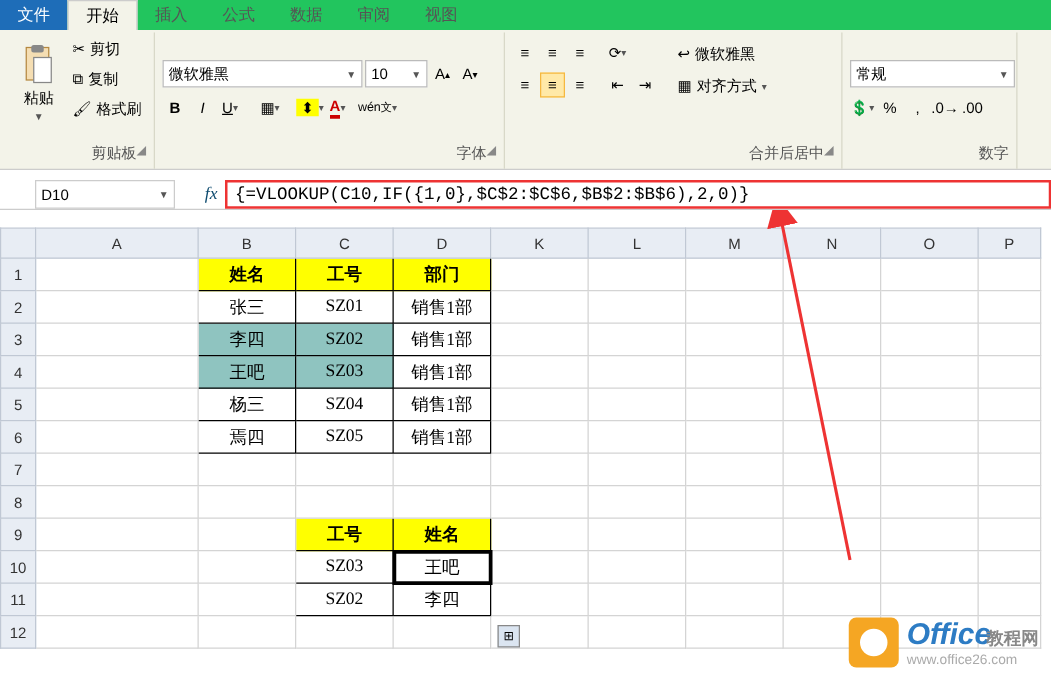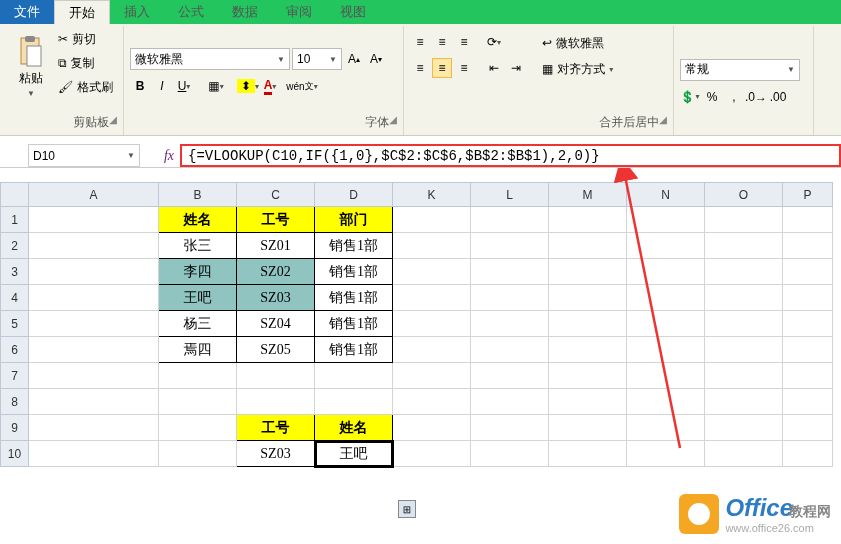--- a/index.html
+++ b/index.html
@@ -24,21 +24,21 @@
   .vstack { display: flex; flex-direction: column; gap: 2px; justify-content: center; }
   .hrow { display: flex; gap: 2px; align-items: center; }
   .combo { border: 1px solid #bbb; background: #fff; padding: 1px 4px; height: 22px; display: flex; align-items: center; justify-content: space-between; }
   .dd { font-size: 8px; color: #555; }
   .sq { width: 20px; height: 20px; border: 1px solid transparent; display: flex; align-items: center; justify-content: center; }
   .sq.active { border: 1px solid #f5b840; background: #ffe9a8; }
   
   
   .fbar { display: flex; height: 24px; border-bottom: 1px solid #ccc; align-items: stretch; margin-top: 8px; }
   .namebox { width: 112px; border: 1px solid #ccc; display: flex; align-items: center; justify-content: space-between; padding: 0 4px; margin-left: 28px; }
-  .fx { width: 40px; display: flex; align-items: center; justify-content: flex-end; padding-right: 6px; color: #701a75; font-style: italic; font-family: serif; font-size: 14px; }
+  .fx { width: 40px; display: flex; align-items: center; justify-content: flex-end; padding-right: 6px; color: #0c4a6e; font-style: italic; font-family: serif; font-size: 14px; }
   .fbox { flex: 1; border: 2px solid #e33; background: #fff; display: flex; align-items: center; padding: 0 6px; font-family: "Courier New", monospace; font-size: 14px; color: #000; }
   
   
   .grid-wrap { position: relative; margin-top: 14px; }
   table.grid { border-collapse: collapse; }
   .grid th { background: #e8edf4; border: 1px solid #c0c8d4; font-weight: normal; color: #333; }
   .grid th.rowh { width: 28px; height: 24px; }
   .grid th.colh { height: 24px; }
   .grid td { border: 1px solid #d4d4d4; height: 26px; text-align: center; font-size: 14px; font-family: SimSun, serif; }
   .yellow { background: #ffff00; border: 1.5px solid #000 !important; font-weight: bold; }
@@ -178,43 +178,44 @@
           <span>对齐方式</span>
             <span class="dd">▾</span>
         </div>
       </div>
     </div>
     <div class="group-label"><span>合并后居中</span><span class="dlg">◢</span></div>
   </div>
 
   <div class="group" style="width:140px">
     <div class="group-body vstack" style="gap:6px;padding-top:4px;align-items:stretch">
-      <div class="combo" style="width:120px">
+      <div class="combo" style="width:132px">
         <span>常规</span>
           <span class="dd">▼</span>
       </div>
       <div class="hrow">
         <div class="sq">💲<span class="dd">▾</span></div>
         <div class="sq">%</div>
         <div class="sq">,</div>
         <div class="sq">.0→</div>
         <div class="sq">.00</div>
       </div>
     </div>
+    <div class="group-label"><span>数字</span></div>
   </div>
 </div>
 
 <div class="fbar">
   <div class="namebox">
     <span>D10</span>
     <span class="dd">▼</span>
   </div>
   <div class="fx">fx</div>
   <div class="fbox">
-    <span>{=VLOOKUP(C10,IF({1,0},$C$2:$C$6,$B$2:$B$1),2,0)}</span>
+    <span>{=VLOOKUP(C10,IF({1,0},$C$2:$C$6,$B$2:$B$6),2,0)}</span>
   </div>
 </div>
 
 <div class="grid-wrap">
 <table class="grid">
   <tbody>
         <tr>
     <th class="rowh"></th>
     <th class="colh" style="width:130px">A</th>
     <th class="colh" style="width:78px">B</th>
@@ -350,20 +351,46 @@
           <td></td>
     <td style="border:1.5px solid #000">SZ03</td>
     <td class="selcell" style="border:1.5px solid #000">王吧</td>
     <td></td>
           <td></td>
           <td></td>
           <td></td>
           <td></td>
           <td></td>
         </tr>
+  <tr>
+          <th class="rowh">11</th>
+          <td></td>
+          <td></td>
+    <td style="border:1.5px solid #000">SZ02</td>
+    <td style="border:1.5px solid #000">李四</td>
+    <td></td>
+          <td></td>
+          <td></td>
+          <td></td>
+          <td></td>
+          <td></td>
+        </tr>
+  <tr>
+          <th class="rowh">12</th>
+          <td></td>
+          <td></td>
+          <td></td>
+          <td></td>
+          <td></td>
+          <td></td>
+          <td></td>
+          <td></td>
+          <td></td>
+          <td></td>
+        </tr>
 </tbody>
     </table>
 <div class="smtag" style="top:318px;left:398px">⊞</div>
 </div>
 
 <svg class="arrow-svg" width="360" height="300">
   <defs>
       <marker id="ah" markerWidth="10" markerHeight="10" refX="2" refY="5" orient="auto">
     <path d="M0,0 L10,5 L0,10 z" fill="#e33"></path>
       </marker>

